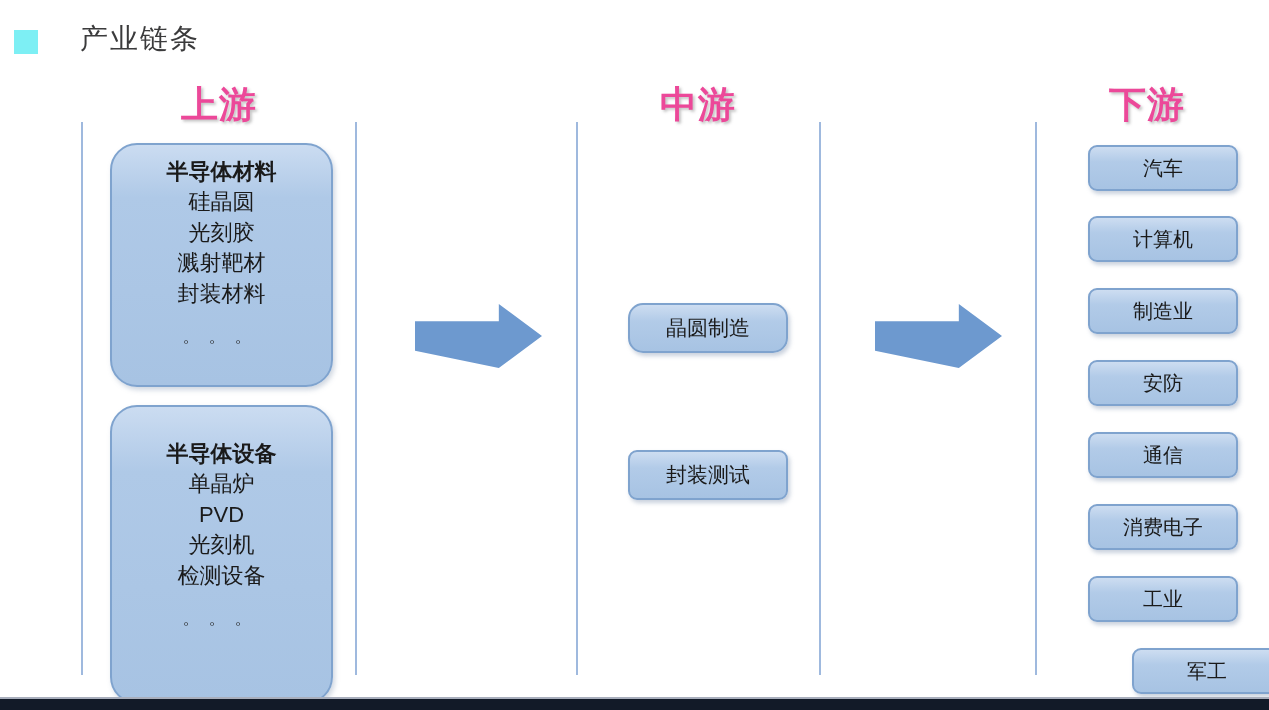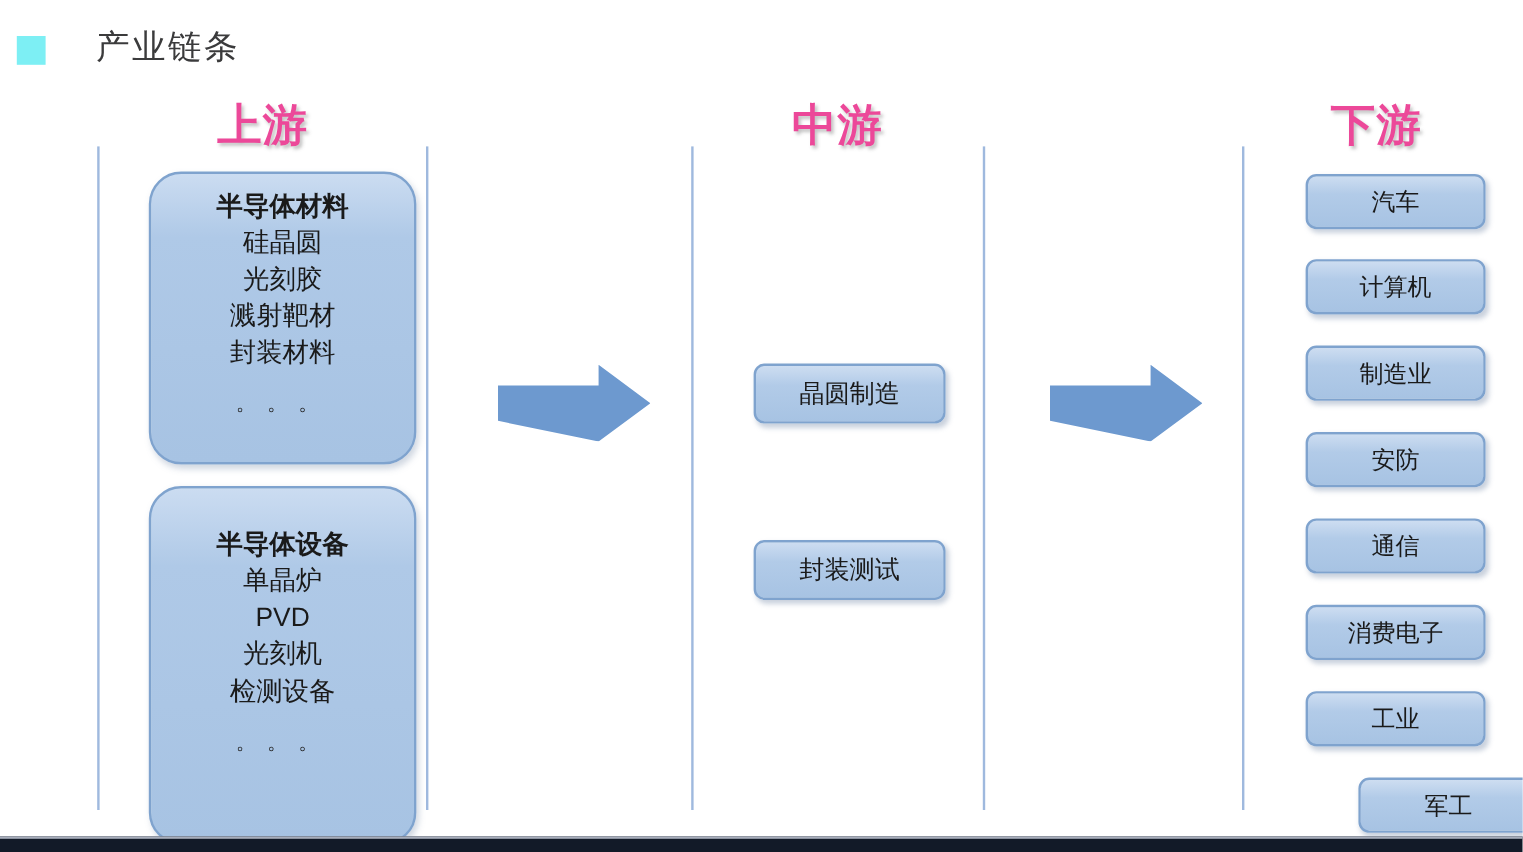--- a/index.html
+++ b/index.html
@@ -15,37 +15,37 @@
     color:#ec4899;text-shadow:2px 2px 3px rgba(120,120,120,0.45);letter-spacing:1px;}
   .h-up{left:119px;top:80px;}
   .h-mid{left:598px;top:80px;}
   .h-down{left:1047px;top:80px;}
 
   
   .vline{position:absolute;top:122px;height:553px;width:2px;background:#9FB9DE;}
   .vl1{left:81px;}  .vl2{left:355px;} .vl3{left:576px;} .vl4{left:819px;} .vl5{left:1035px;}
 
   
-  .bigbox{position:absolute;left:124px;width:223px;border:2px solid #7FA3CE;border-radius:27px;
+  .bigbox{position:absolute;left:110px;width:223px;border:2px solid #7FA3CE;border-radius:27px;
     background:linear-gradient(to bottom,#CBDCF1 0%,#AFC9E7 22%,#A7C3E3 100%);
     box-shadow:2px 3px 5px rgba(120,140,170,0.35);box-sizing:border-box;
     text-align:center;color:#1a1a1a;}
   .bb1{top:143px;height:244px;padding-top:11px;}
   .bb2{top:405px;height:299px;padding-top:31px;}
   .bigbox .bb-title{font-size:22px;font-weight:bold;line-height:31px;}
   .bigbox .bb-item{font-size:22px;line-height:30.5px;}
   .bigbox .bb-dots{font-size:17px;letter-spacing:9px;margin-top:16px;color:#222;}
 
   
   .smallbox{position:absolute;border:2px solid #7FA3CE;border-radius:9px;box-sizing:border-box;
     background:linear-gradient(to bottom,#CDDDF1 0%,#B2CBE8 35%,#A7C3E3 100%);
     box-shadow:2px 3px 4px rgba(120,140,170,0.4);
     display:flex;align-items:center;justify-content:center;color:#1a1a1a;}
   .mid{left:628px;width:160px;height:50px;font-size:21px;}
-  .m1{top:163px;} .m2{top:303px;} .m3{top:450px;}
+  .m1{top:163px;} .m2{top:303px;border-radius:15px;} .m3{top:450px;}
   .down{left:1088px;width:150px;height:46px;font-size:20px;}
   .d1{top:145px;} .d2{top:216px;} .d3{top:288px;} .d4{top:360px;}
   .d5{top:432px;} .d6{top:504px;} .d7{top:576px;} .d8{top:648px;margin-left:44px;}
 
   
   .arrow{position:absolute;top:304px;width:127px;height:64px;background:#6D99CF;
     clip-path:polygon(0 27%,66% 27%,66% 0,100% 50%,66% 100%,0 73%);}
   .a1{left:415px;} .a2{left:875px;}
 
   

